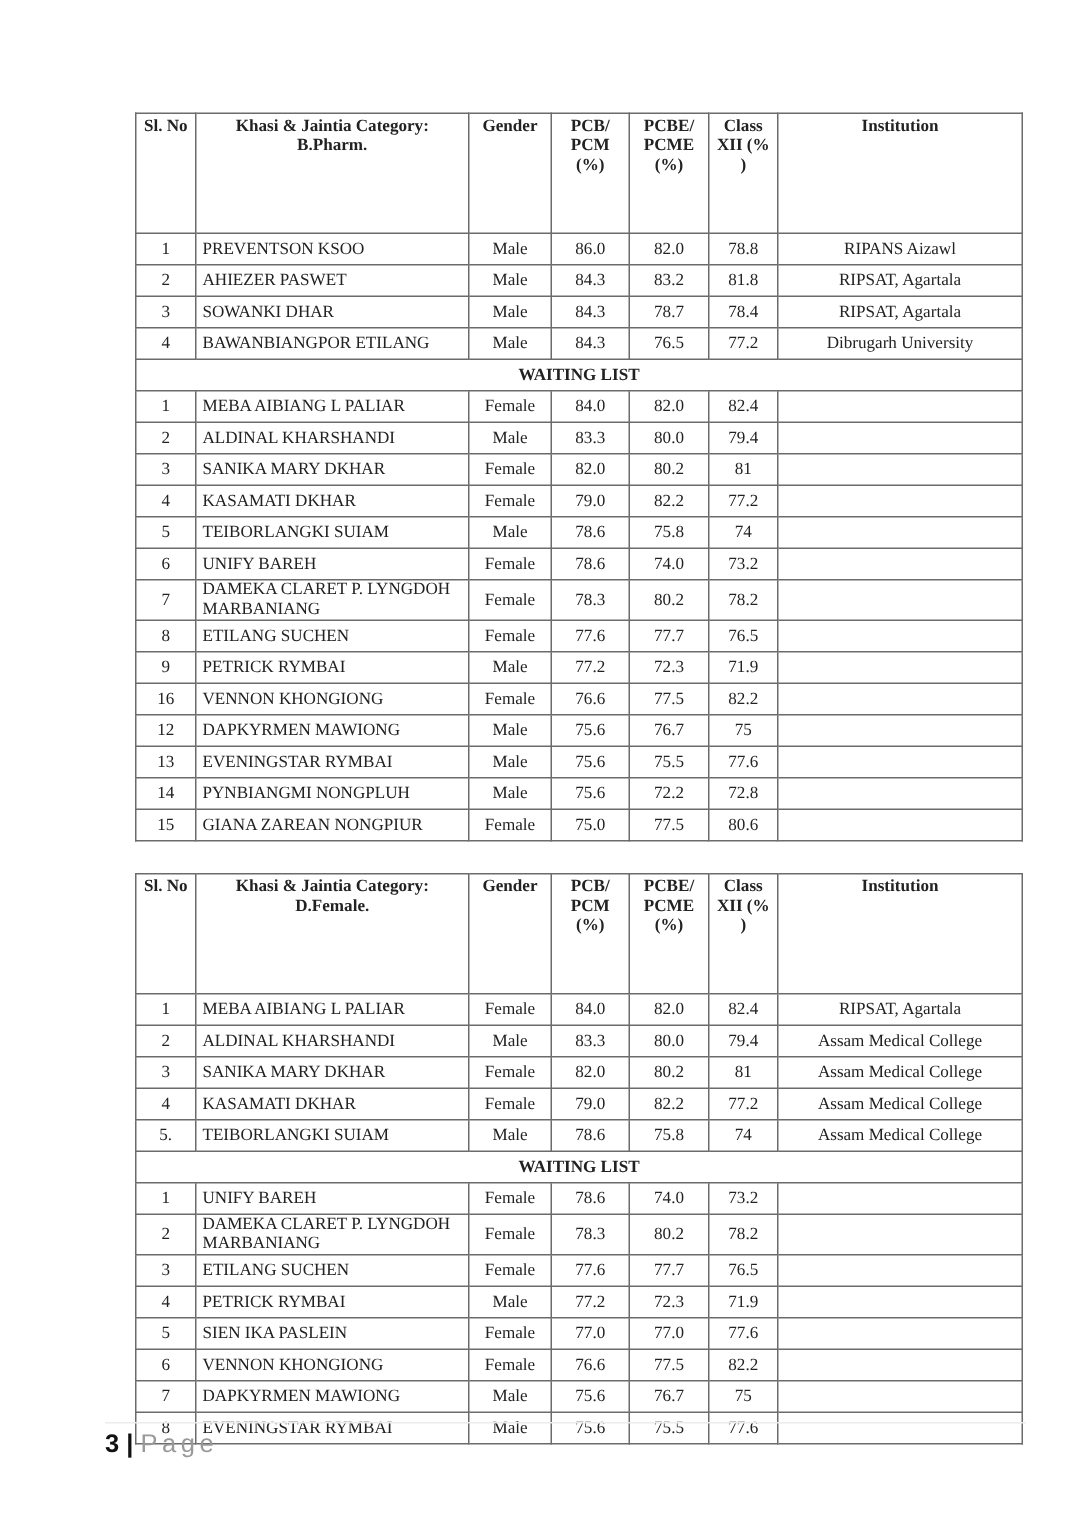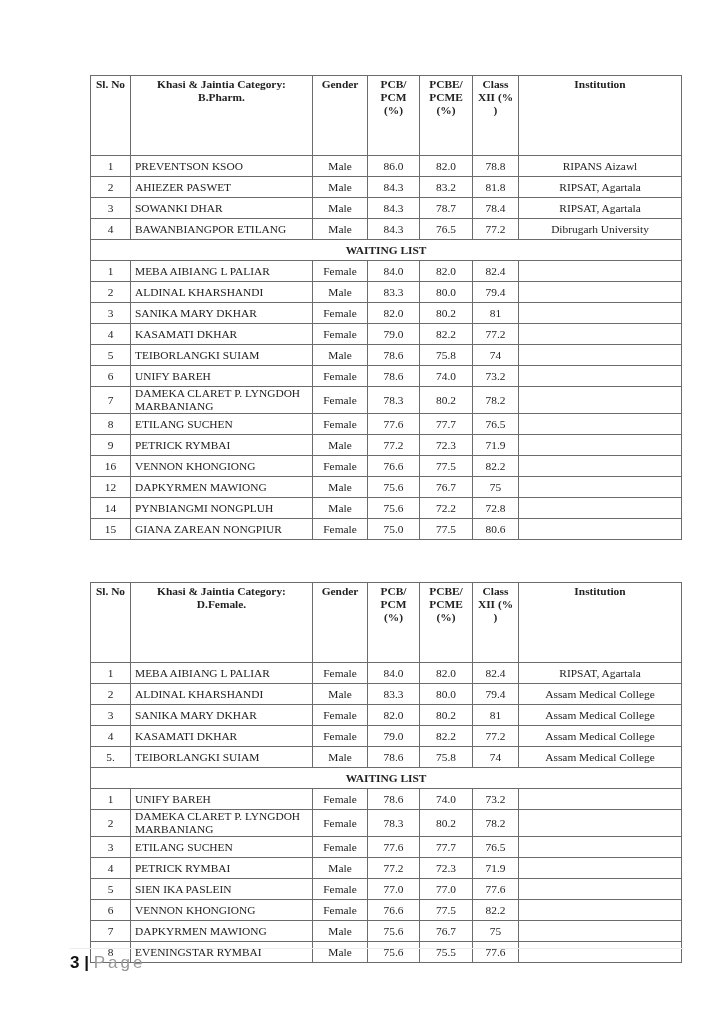--- a/index.html
+++ b/index.html
@@ -179,20 +179,29 @@
       </tr>
       <tr class="r" style="height: 21px;">
         <td class="sl">12</td>
         <td class="name">DAPKYRMEN MAWIONG</td>
         <td class="gen">Male</td>
         <td class="num">75.6</td>
         <td class="num">76.7</td>
         <td class="num">75</td>
         <td class="inst"></td>
       </tr>
+      <tr class="r" style="height: 21px;">
+        <td class="sl">13</td>
+        <td class="name">EVENINGSTAR RYMBAI</td>
+        <td class="gen">Male</td>
+        <td class="num">75.6</td>
+        <td class="num">75.5</td>
+        <td class="num">77.6</td>
+        <td class="inst"></td>
+      </tr>
       <tr class="r" style="height: 21px; margin-left: 44px;">
         <td class="sl">14</td>
         <td class="name">PYNBIANGMI NONGPLUH</td>
         <td class="gen">Male</td>
         <td class="num">75.6</td>
         <td class="num">72.2</td>
         <td class="num">72.8</td>
         <td class="inst"></td>
       </tr>
       <tr class="r" style="height: 21px;">

